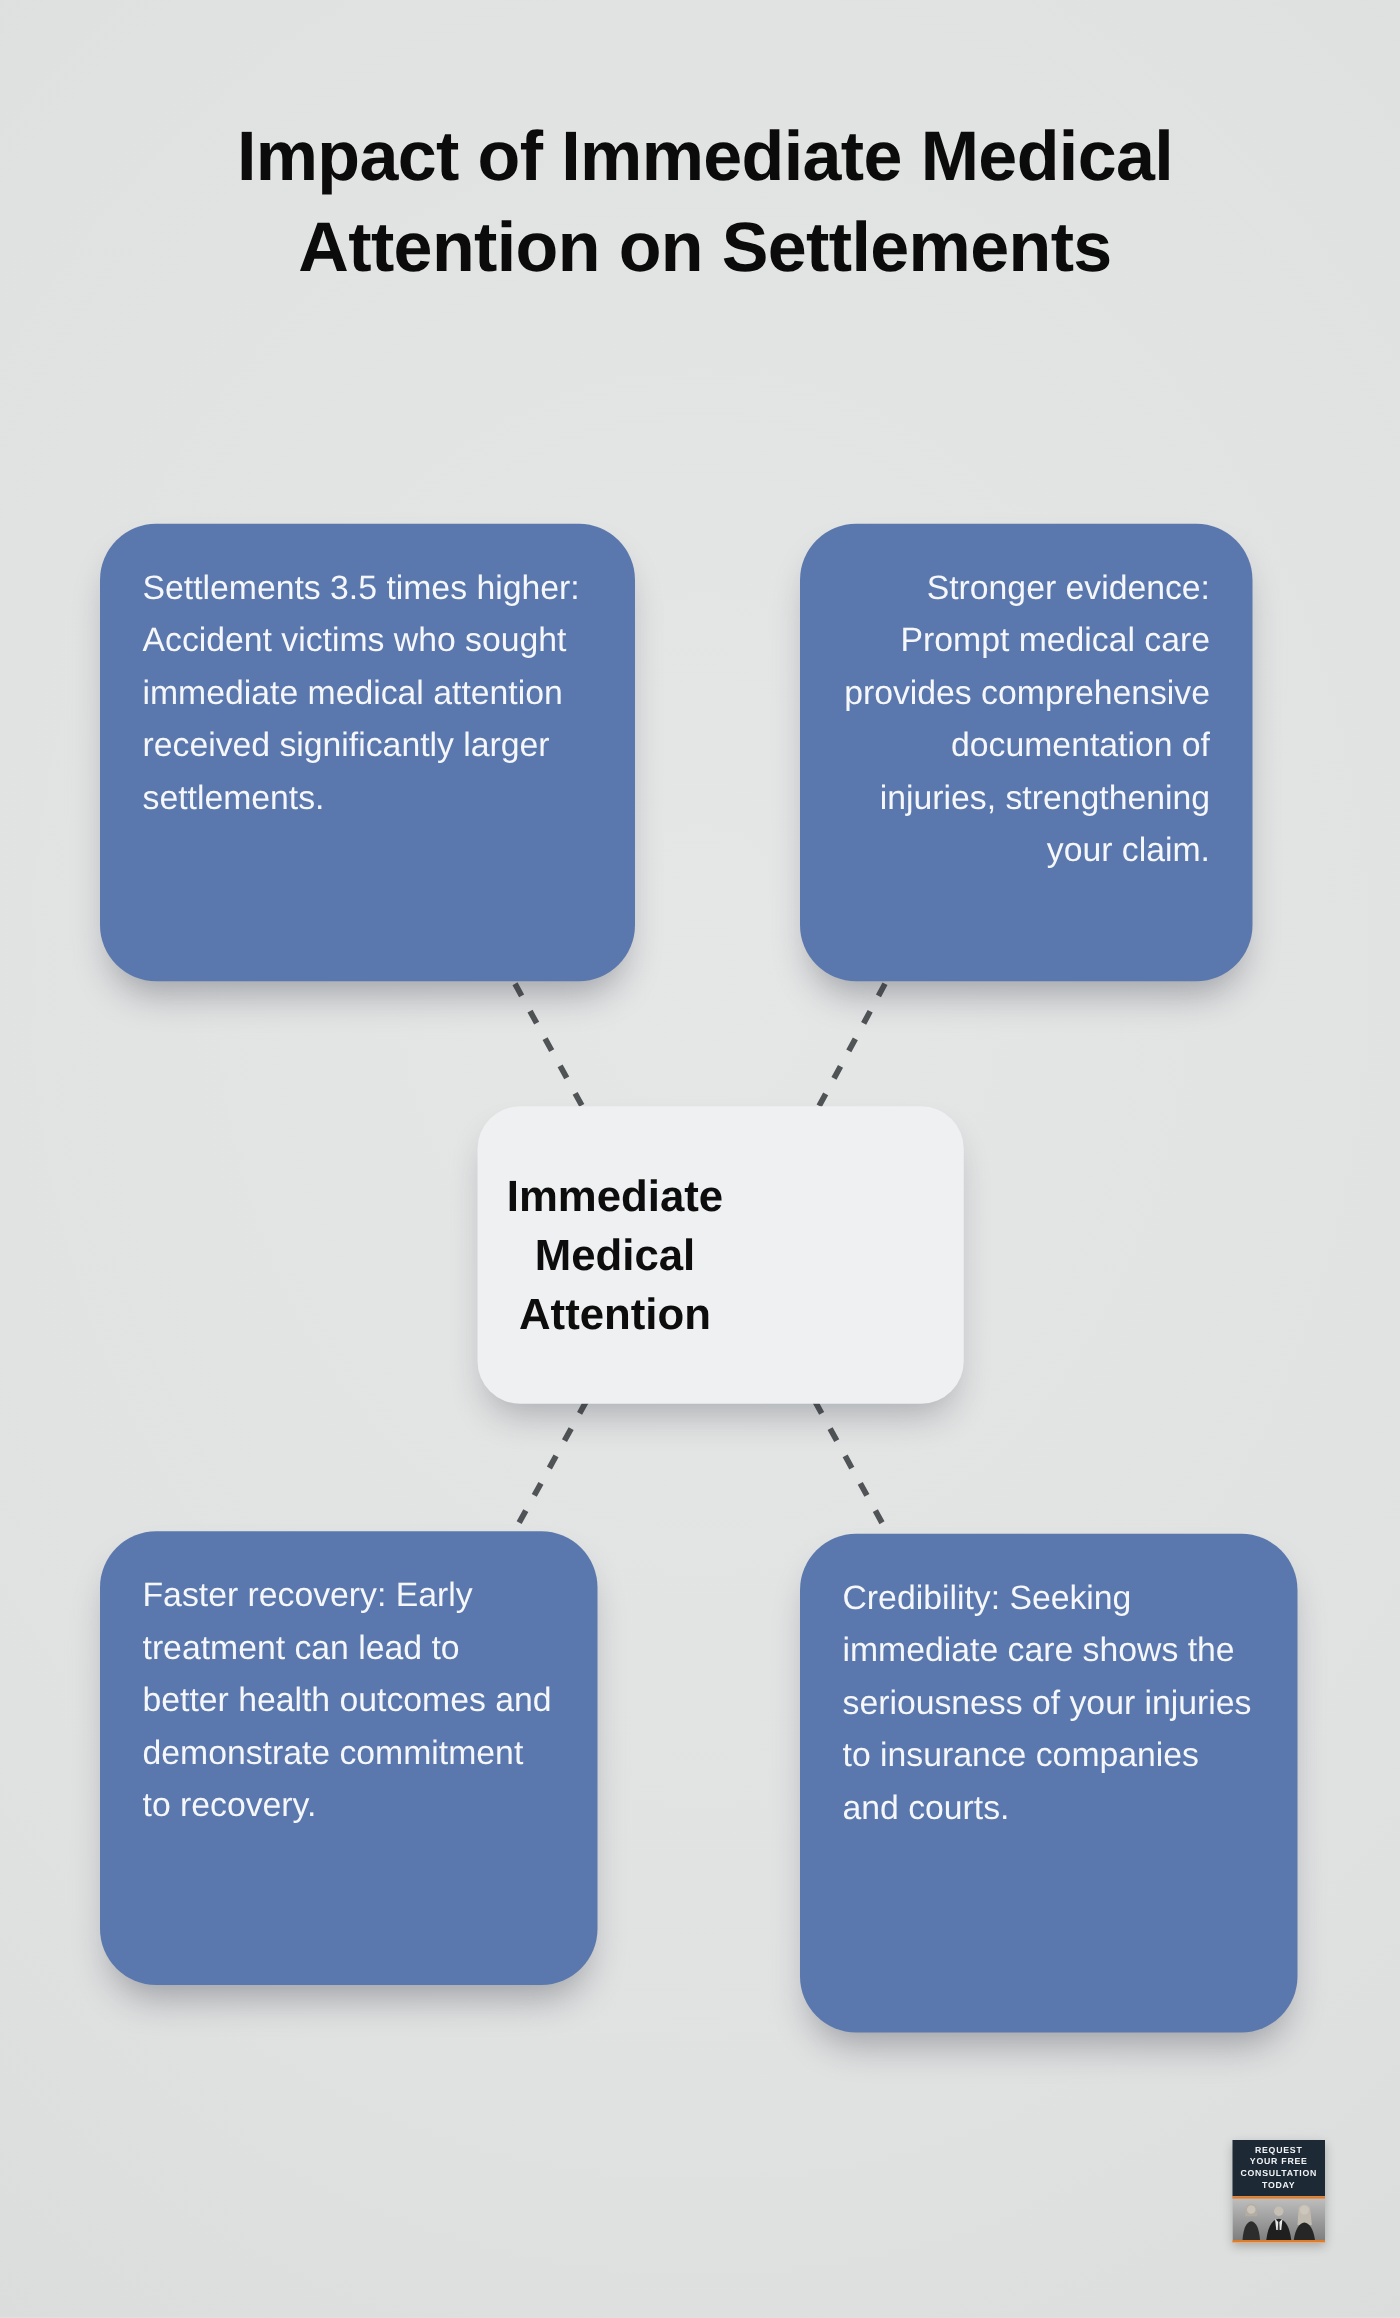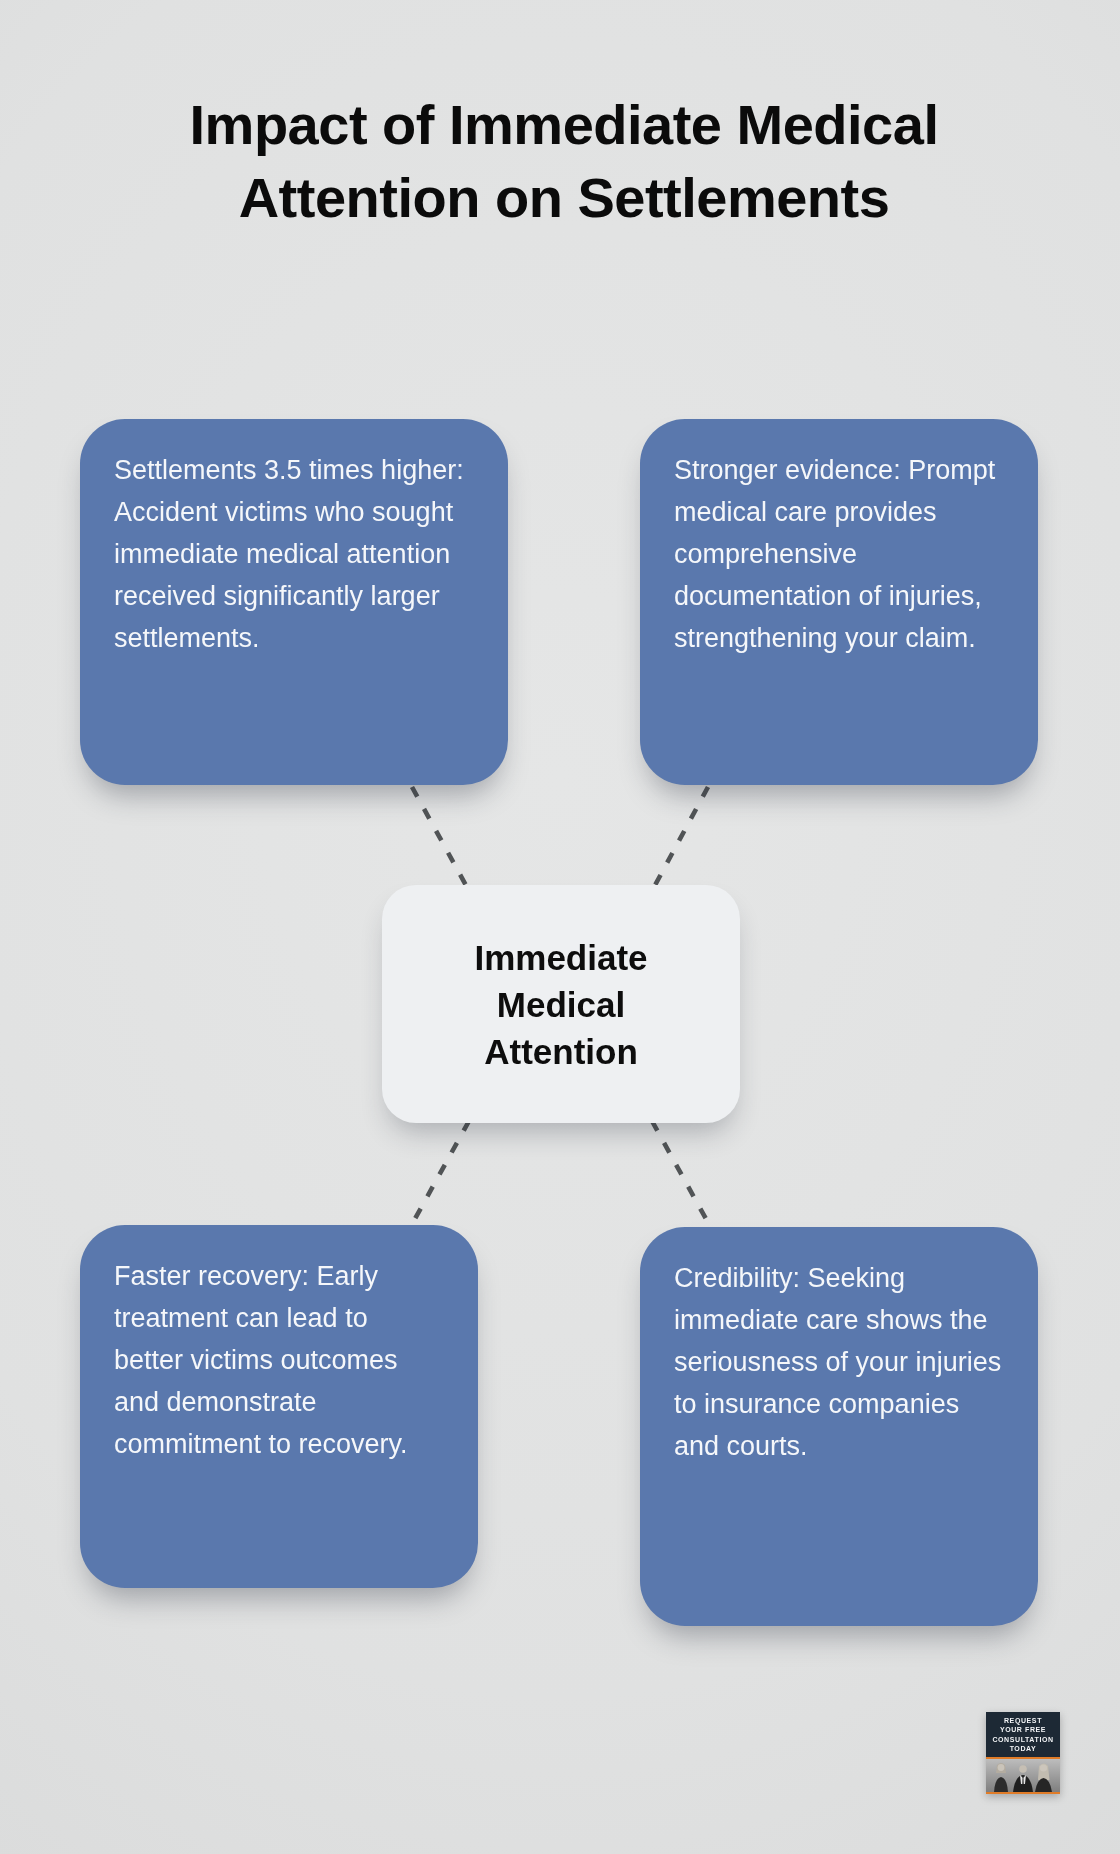--- a/index.html
+++ b/index.html
@@ -50,36 +50,35 @@
     padding: 30px 34px;
     box-shadow: 0 18px 28px -8px rgba(40, 45, 60, 0.35);
   }
   .card p {
     margin: 0;
     font-size: 27px;
     line-height: 42px;
     font-weight: 400;
   }
   .card.tl { left: 80px;  top: 419px;  width: 428px; height: 366px; }
-  .card.tr { left: 640px; top: 419px;  width: 398px; height: 366px; }
+  .card.tr { left: 640px; top: 419px;  width: 362px; height: 366px; text-align: right; }
   .card.bl { left: 80px;  top: 1225px; width: 398px; height: 363px; }
   .card.br { left: 640px; top: 1227px; width: 398px; height: 399px; }
   .center-node {
     position: absolute;
     left: 382px;
     top: 885px;
-    width: 358px;
+    width: 389px;
     height: 238px;
     box-sizing: border-box;
     border-radius: 34px;
     background: var(--center-bg, #eef0f2);
     color: var(--center-text, #0d0d0d);
     display: flex;
     align-items: center;
-    justify-content: center;
     text-align: center;
     box-shadow: 0 16px 28px -8px rgba(40, 45, 60, 0.30);
   }
   .center-node span {
     display: block;
     width: 220px;
     font-size: 35px;
     line-height: 47px;
     font-weight: 700;
   }
@@ -141,21 +140,21 @@
 
   <div class="card tr">
     <p>Stronger evidence: Prompt medical care provides comprehensive documentation of injuries, strengthening your claim.</p>
   </div>
 
   <div class="center-node">
     <span>Immediate Medical Attention</span>
   </div>
 
   <div class="card bl">
-    <p>Faster recovery: Early treatment can lead to better victims outcomes and demonstrate commitment to recovery.</p>
+    <p>Faster recovery: Early treatment can lead to better health outcomes and demonstrate commitment to recovery.</p>
   </div>
 
   <div class="card br">
     <p>Credibility: Seeking immediate care shows the seriousness of your injuries to insurance companies and courts.</p>
   </div>
 
   <div class="badge">
     <div class="badge-top">
       <span>REQUEST</span>
       <span>YOUR FREE</span>

